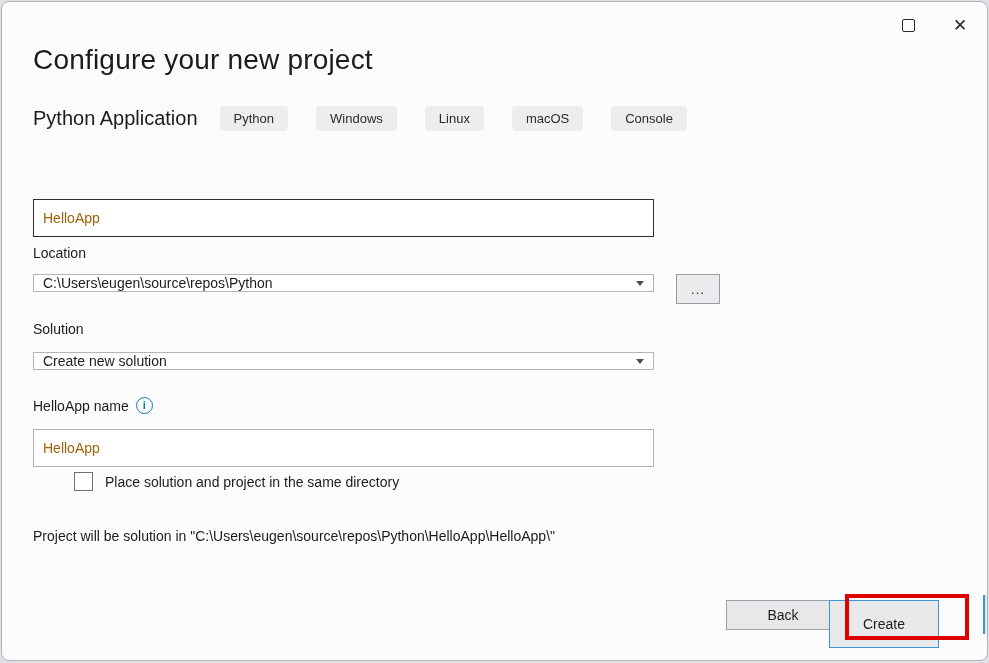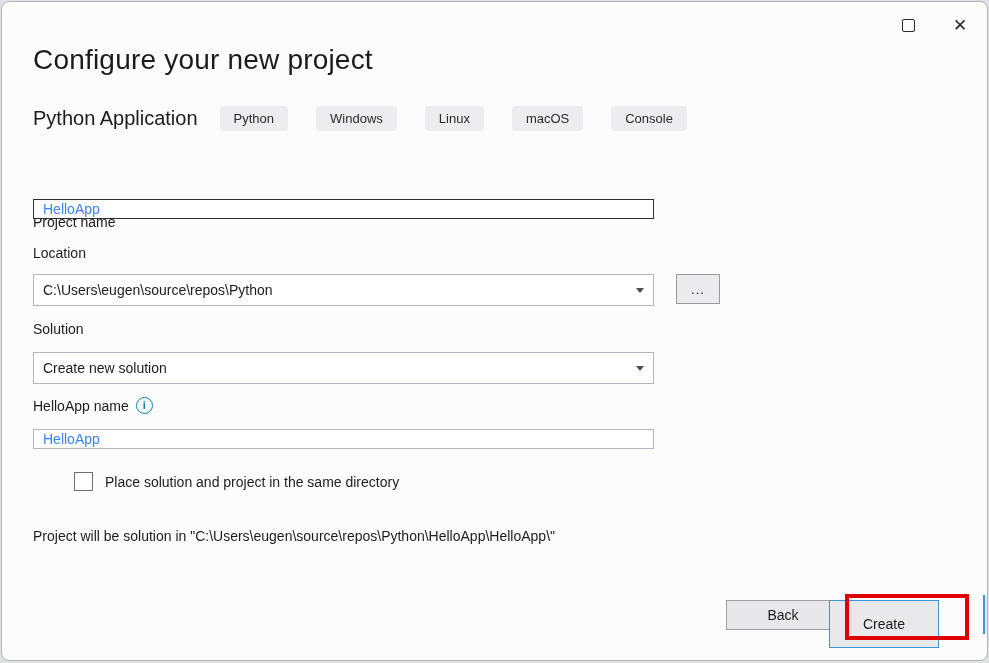--- a/index.html
+++ b/index.html
@@ -34,30 +34,30 @@
   }
   .template-name { font-size:20px; color:#1b1b1b; margin-right:22px; }
   .tag {
     background:#ededef; color:#2b2b2b;
     font-size:13px; padding:5px 14px; border-radius:4px;
     margin-right:28px; white-space:nowrap;
   }
 
   .field-label { position:absolute; left:31px; font-size:14px; color:#1c1c1c; display:flex; align-items:center; gap:7px; }
   .text-input {
-    position:absolute; left:31px; width:621px; height:20px;
+    position:absolute; left:31px; width:621px; height:38px;
     background:#ffffff; font-size:14px; padding:1px 9px;
-    font-family:"Liberation Sans", sans-serif; color:#3b82f6;
+    font-family:"Liberation Sans", sans-serif; color:#a16207;
     outline:none;
   }
   .input-dark  { border:1px solid #2e2e2e; }
   .input-light { border:1px solid #b4b4be; }
 
   .combo {
-    position:absolute; left:31px; width:621px; height:32px;
+    position:absolute; left:31px; width:621px; height:18px;
     background:#ffffff; border:1px solid #b4b4be;
     display:flex; align-items:center; padding:0 9px;
     font-size:14px; color:#1c1c1c; cursor:default;
   }
   .combo-text { flex:1 1 auto; white-space:nowrap; overflow:hidden; }
   .combo-arrow {
     width:0; height:0; flex:0 0 auto;
     border-left:4px solid transparent; border-right:4px solid transparent;
     border-top:5px solid #4f4f4f; margin-left:8px;
   }

